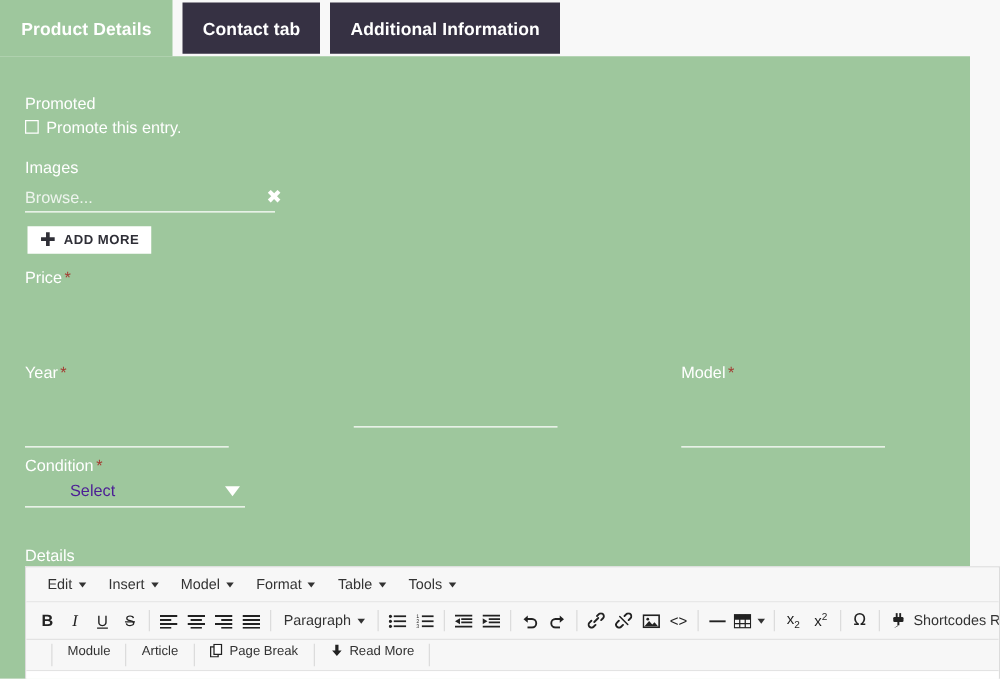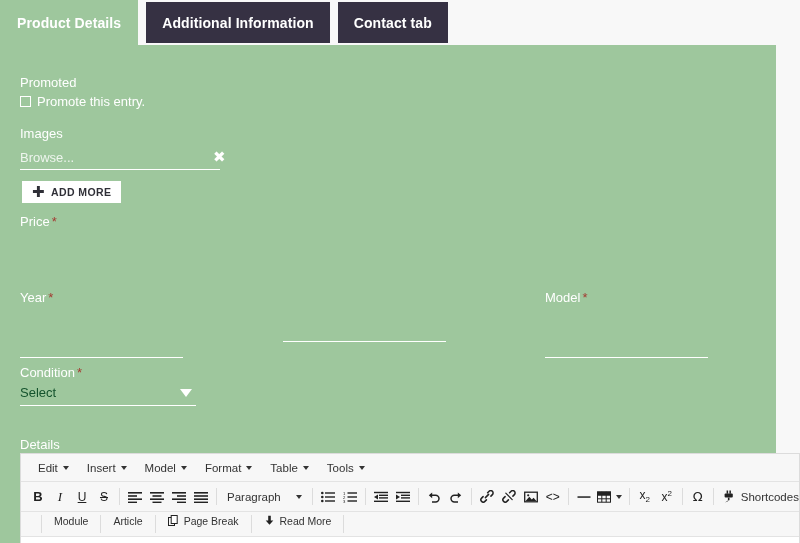--- a/index.html
+++ b/index.html
@@ -160,21 +160,21 @@
   
   .condition-label { position: absolute; left: 20px; top: 320px; }
   .select-wrap {
     position: absolute; left: 20px; top: 340px;
     width: 176px;
     border-bottom: 1px solid #ffffff;
     display: flex; align-items: center; justify-content: space-between;
     padding-bottom: 5px;
     cursor: pointer;
   }
-  .select-value { color: #14532d; font-size: 13px; }
+  .select-value { color: #4c1d95; font-size: 13px; margin-left: 36px; }
   .caret {
     width: 0; height: 0;
     border-left: 6px solid transparent;
     border-right: 6px solid transparent;
     border-top: 8px solid #ffffff;
     margin-right: 4px;
   }
 
   
   .details-label { position: absolute; left: 20px; top: 392px; }
@@ -228,21 +228,20 @@
     background: #dcdcdc;
     margin: 0 4px;
     flex: none;
   }
   .tb-select {
     display: flex; align-items: center;
     font-size: 11.5px; color: #333333;
     padding: 0 6px; cursor: pointer;
     white-space: nowrap;
     flex: none;
-    gap: 10px;
   }
   .tb-plugin {
     display: flex; align-items: center;
     font-size: 11.5px; color: #333333;
     padding: 0 4px; cursor: pointer;
     white-space: nowrap;
     flex: none;
   }
   .toolbar2 {
     display: flex; align-items: center;
@@ -268,24 +267,24 @@
   svg { display: block; }
 </style>
 </head>
 <body>
 
 <div class="tab-strip">
   <div class="tab active">
     <span>Product Details</span>
   </div>
   <div class="tab inactive">
+    <span>Contact tab</span>
+  </div>
+  <div class="tab inactive">
     <span>Additional Information</span>
-  </div>
-  <div class="tab inactive">
-    <span>Contact tab</span>
   </div>
 </div>
 
 <div class="form-body">
 
   <div class="field-label promoted-label">Promoted</div>
   <div class="promote-row">
     <span class="checkbox"></span>
     <span class="promote-text">Promote this entry.</span>
   </div>

